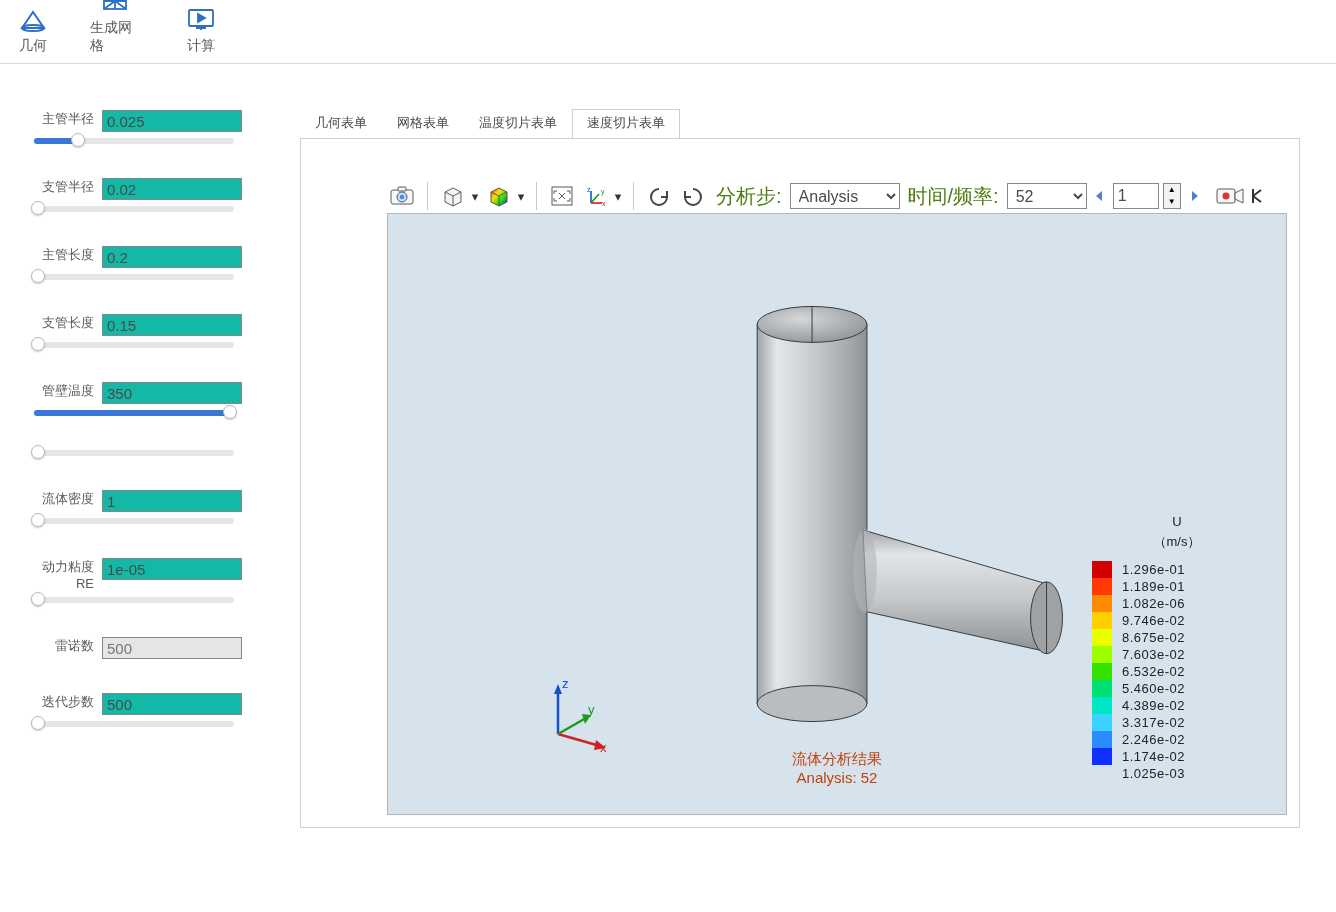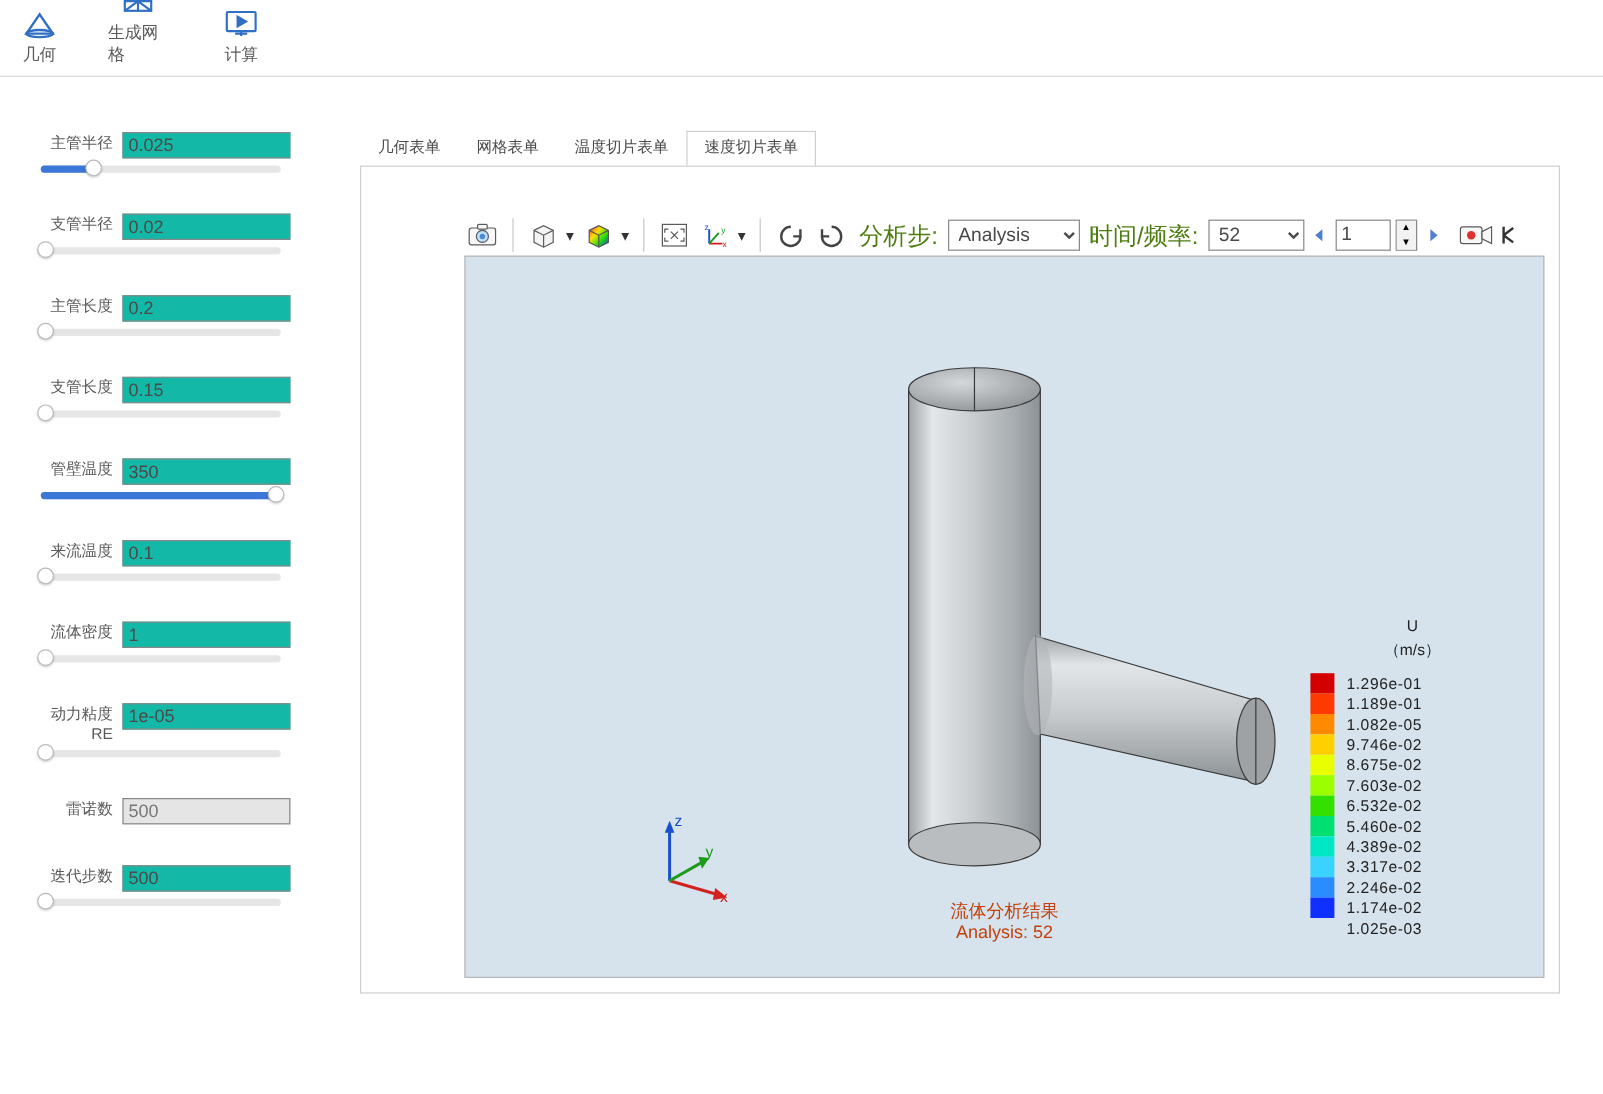--- a/index.html
+++ b/index.html
@@ -139,24 +139,20 @@
       <div class="param-row">
         <label>管壁温度</label>
         <input type="text" value="350" style="">
       </div>
       <div class="slider">
         <div class="track" style="width: 98%;"></div>
         <div class="thumb" style="left: calc(98% - 7px);"></div>
       </div>
     </div>
     <div class="param">
-      <div class="param-row">
-        <label>来流温度</label>
-        <input type="text" value="0.1" style="">
-      </div>
       <div class="slider">
         <div class="track" style="width: 2%;"></div>
         <div class="thumb" style="left: calc(2% - 7px);"></div>
       </div>
     </div>
     <div class="param">
       <div class="param-row">
         <label>流体密度</label>
         <input type="text" value="1" style="">
       </div>
@@ -384,21 +380,21 @@
           <div class="legend-row">
             <div class="sw" style="background: rgb(212, 0, 0);"></div>
             <div class="val">1.296e-01</div>
           </div>
           <div class="legend-row">
             <div class="sw" style="background: rgb(255, 58, 0);"></div>
             <div class="val">1.189e-01</div>
           </div>
           <div class="legend-row">
             <div class="sw" style="background: rgb(255, 138, 0);"></div>
-            <div class="val">1.082e-05</div>
+            <div class="val">1.082e-06</div>
           </div>
           <div class="legend-row">
             <div class="sw" style="background: rgb(255, 207, 0);"></div>
             <div class="val">9.746e-02</div>
           </div>
           <div class="legend-row">
             <div class="sw" style="background: rgb(233, 255, 0);"></div>
             <div class="val">8.675e-02</div>
           </div>
           <div class="legend-row">

